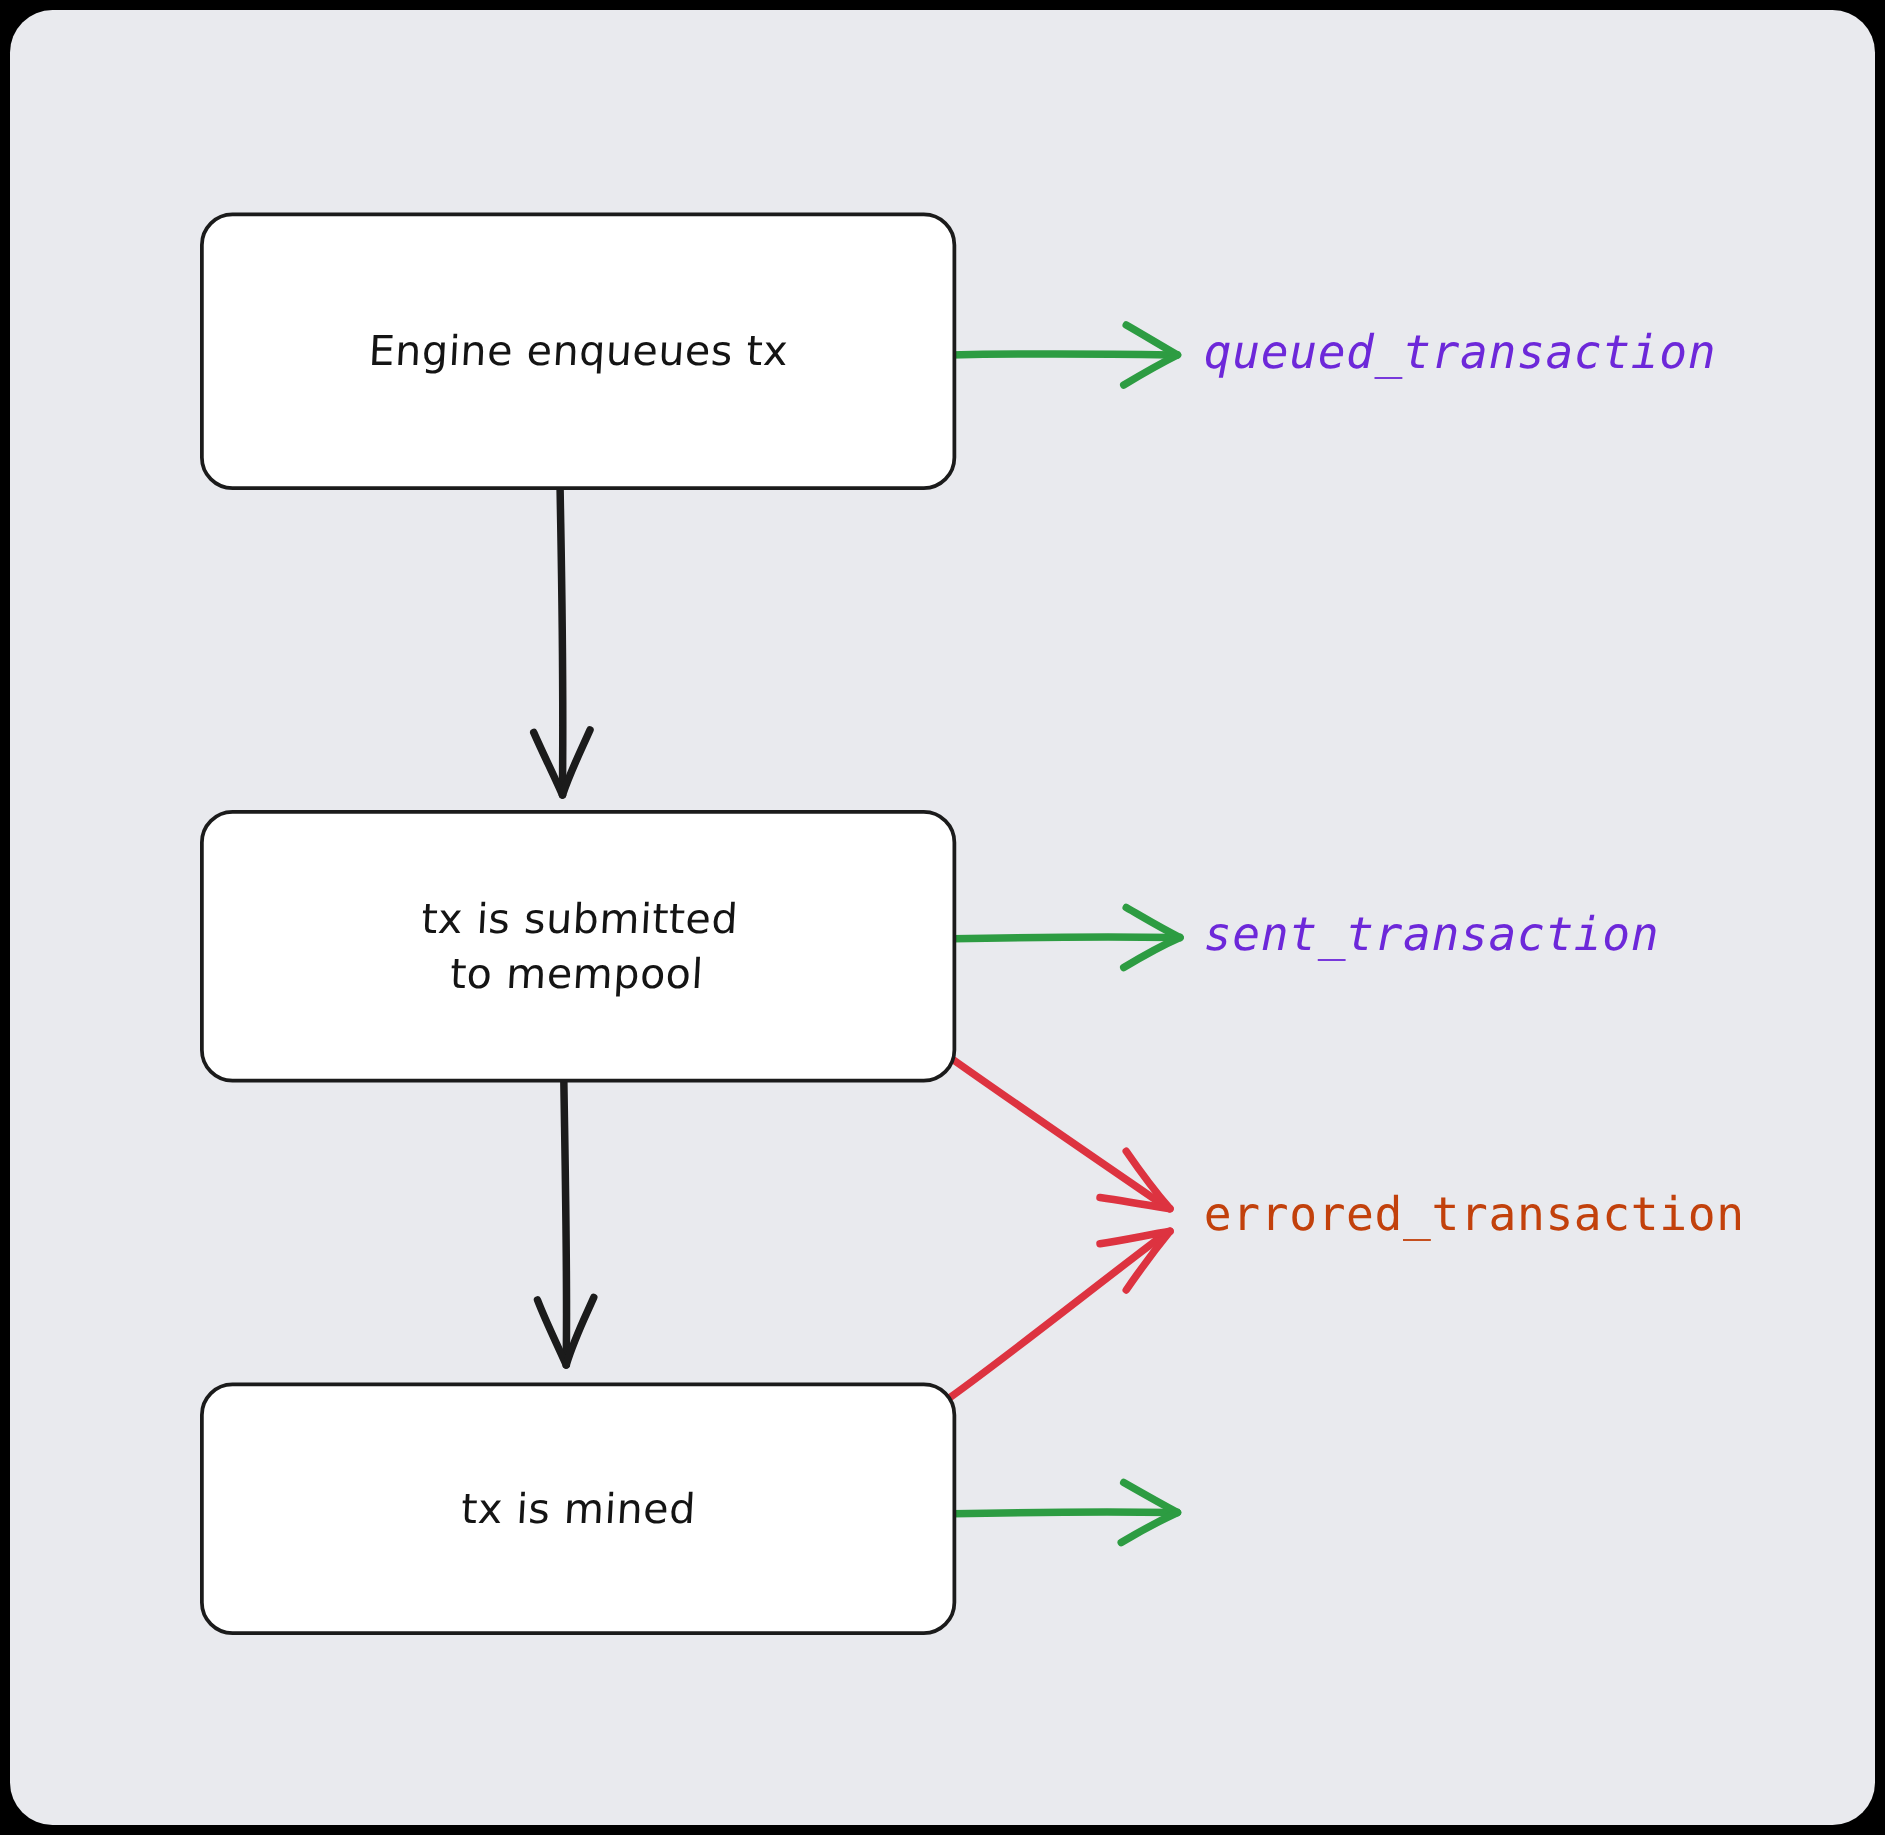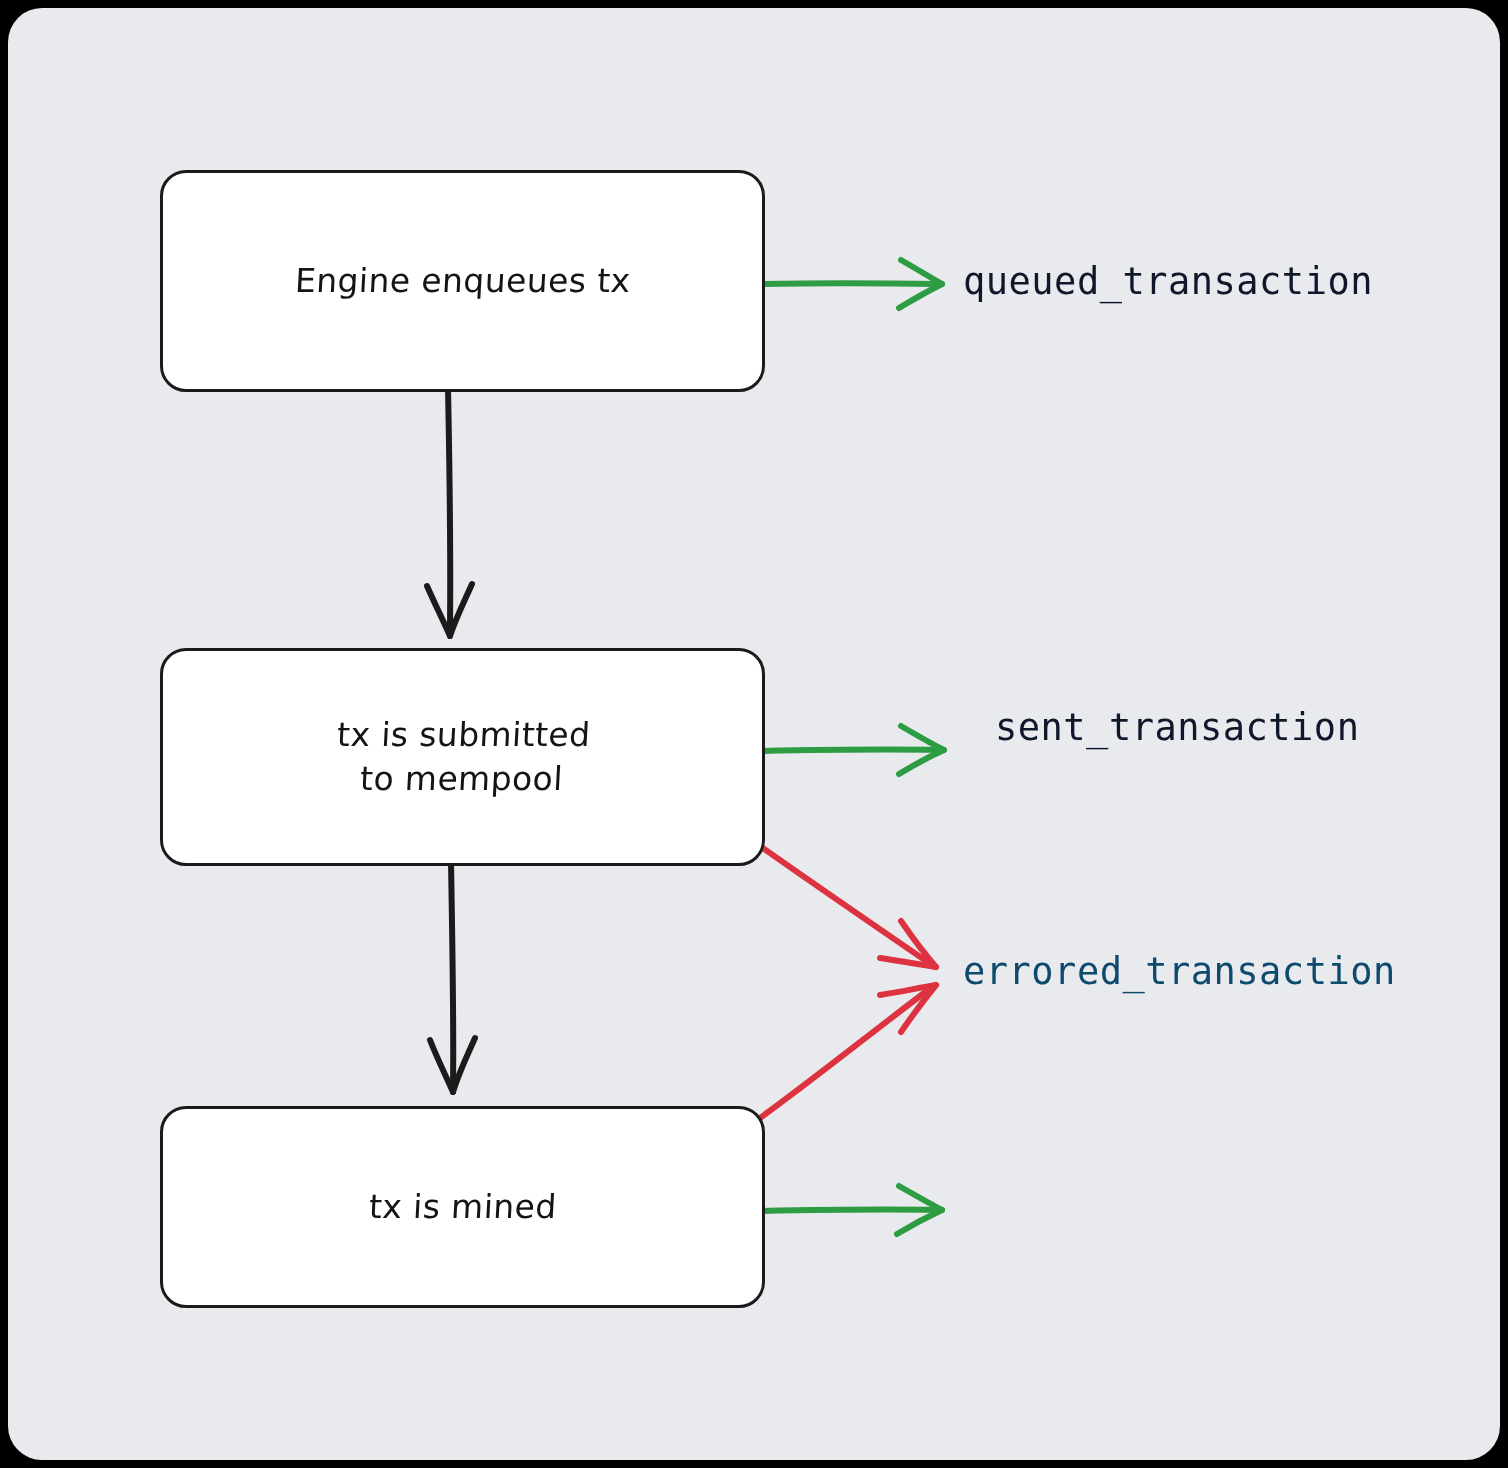--- a/index.html
+++ b/index.html
@@ -60,25 +60,25 @@
   #node-mined   { left: 152px; top: 1098px; width: 605px; height: 202px; }
 
   
   .event-label {
     position: absolute;
     font-family: "DejaVu Sans Mono", monospace;
     font-size: 37px;
     letter-spacing: 0.5px;
     white-space: nowrap;
   }
-  .event-green { color: #0f172a; }
-  .event-red   { color: #0c4a6e; }
+  .event-green { color: #6d28d9; font-style: italic; }
+  .event-red   { color: #c2410c; }
 
   #label-queued  { left: 955px; top: 252px; }
-  #label-sent    { left: 955px; top: 698px; margin-left: 32px; }
+  #label-sent    { left: 955px; top: 718px; }
   #label-errored { left: 955px; top: 942px; }
   #label-mined   { left: 955px; top: 1178px; }
 
   
   #arrow-layer {
     position: absolute;
     left: 0;
     top: 0;
     width: 1492px;
     height: 1452px;

